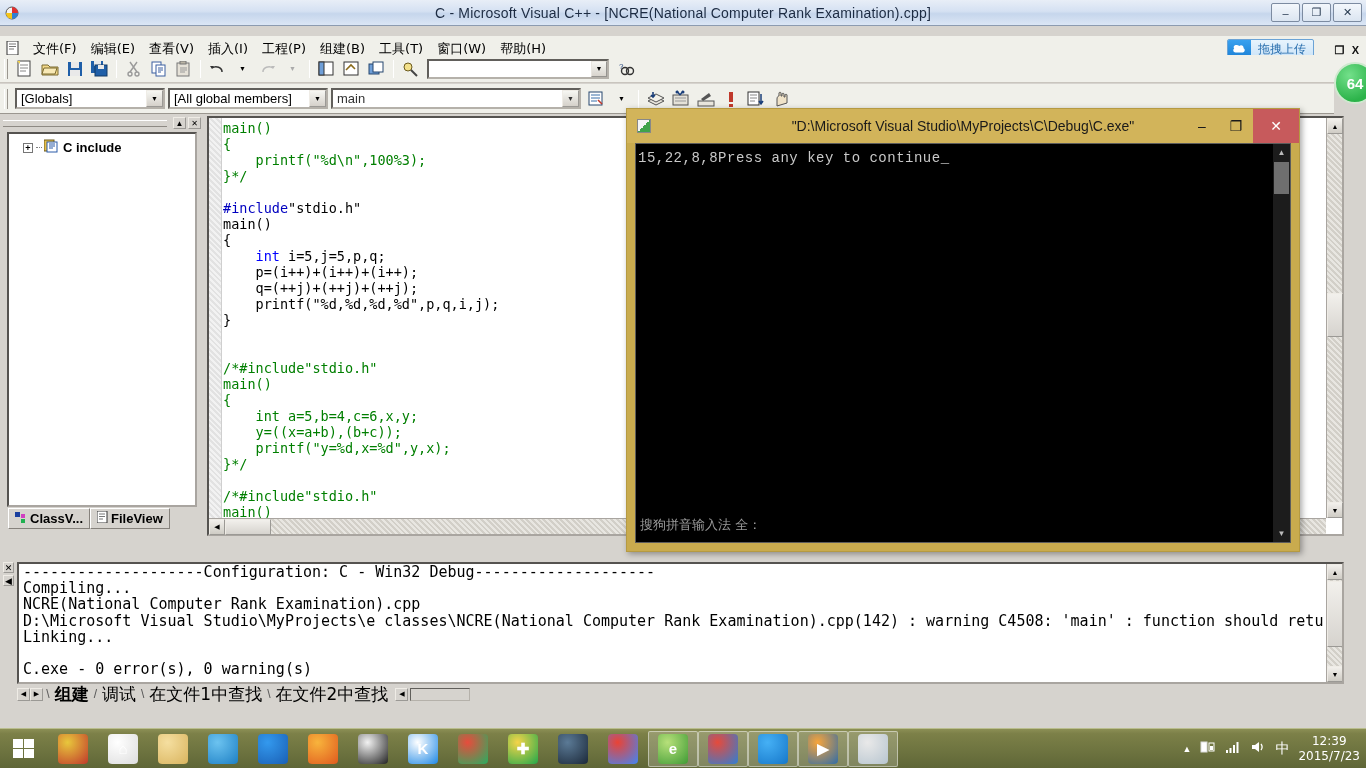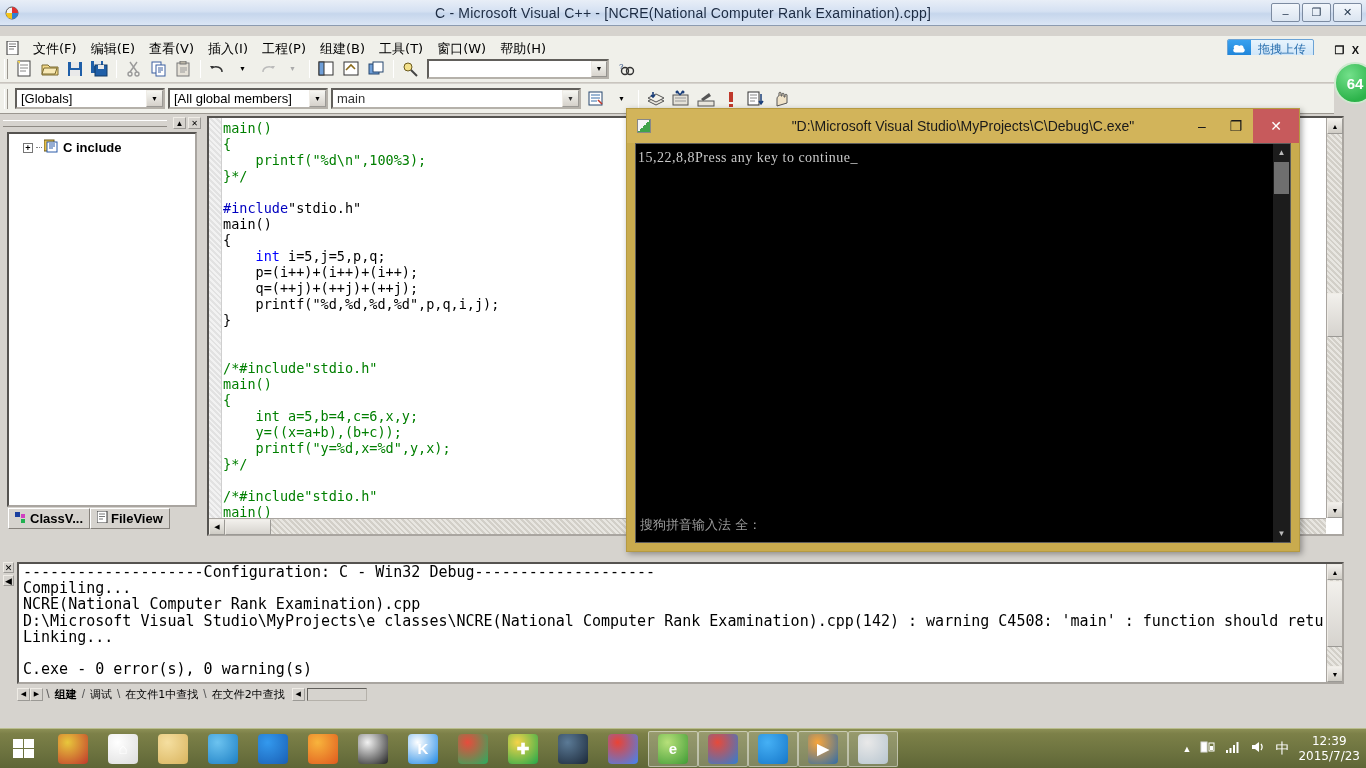--- a/index.html
+++ b/index.html
@@ -166,21 +166,21 @@
   .out-text {
     position:absolute; left:4px; top:0px; right:18px;
     font-family:"DejaVu Sans Mono","Liberation Mono",monospace;
     font-size:15px; line-height:16.2px; white-space:pre; color:#000;
   }
   .out-tabs { position:absolute; left:14px; top:124px; height:16px; display:flex;
       align-items:center; }
   .otab-arrows{display:flex;}
   .otab-arrow{width:13px;height:13px;border:1px outset #efece6;background:#d6d3ce;
      display:flex;align-items:center;justify-content:center;font-size:7px;}
-  .otab-label{ font-size:11px;font-family:"DejaVu Sans","Liberation Sans",sans-serif;
+  .otab-label{ font-size:17px;font-family:"DejaVu Sans","Liberation Sans",sans-serif;
      padding:16px 5px; white-space:nowrap;text-align:right;}
   .otab-label.active{font-weight:bold;}
   .otab-sep{ color:#555; }
   
   .statusbar {
     position:absolute; left:0; top:706px; width:1366px; height:22px;
     background:#d6d3ce; border-top:1px solid #fff; display:flex; align-items:center;
   }
   .st-main{ flex:1; height:18px; margin:0 2px; border:1px inset #b5b1aa; }
   .st-cell{ height:18px; border:1px inset #b5b1aa; display:flex;align-items:center;
@@ -200,21 +200,21 @@
      border:1px solid #888;}
   .con-title-text { position:absolute;left:0;right:0;text-align:center;
      font-size:14px;color:#1a1a1a;font-family:"Liberation Sans",sans-serif;}
   .con-btns{position:absolute;right:0;top:0;height:34px;display:flex;}
   .con-btn{width:34px;height:34px;display:flex;align-items:center;justify-content:center;
      color:#1a1a1a;font-size:14px;}
   .con-btn.close{width:46px;background:#c75a5c;color:#fff;}
   .con-body{ position:absolute;left:8px;top:34px;right:8px;bottom:8px;background:#000;
      border:1px solid #5c5c5c; overflow:hidden;}
   .con-text{ position:absolute;left:2px;top:6px;
-     font-family:Liberation Serif, serif;
+     font-family:Liberation Mono, monospace;
      font-size:14px;color:#c8c8c8;white-space:pre;letter-spacing:0.5px;}
   .con-ime{ position:absolute;left:4px;bottom:8px;color:#9a9a9a;font-size:13px;
      font-family:"DejaVu Sans","Liberation Sans",sans-serif;}
   .con-sb{ position:absolute;right:0;top:0;bottom:0;width:17px;background:#1c1c1c;}
   .con-sb .a{ position:absolute;left:0;right:0;height:17px;color:#bbb;font-size:8px;
      display:flex;align-items:center;justify-content:center;}
   .con-sb-thumb{position:absolute;left:1px;right:1px;top:18px;height:32px;background:#6f6f6f;}
   
   .badge64{ position:absolute; right:-10px; top:62px; width:42px;height:42px;border-radius:50%;
     background:radial-gradient(circle at 35% 30%,#73e08a,#2cb34a 70%);

